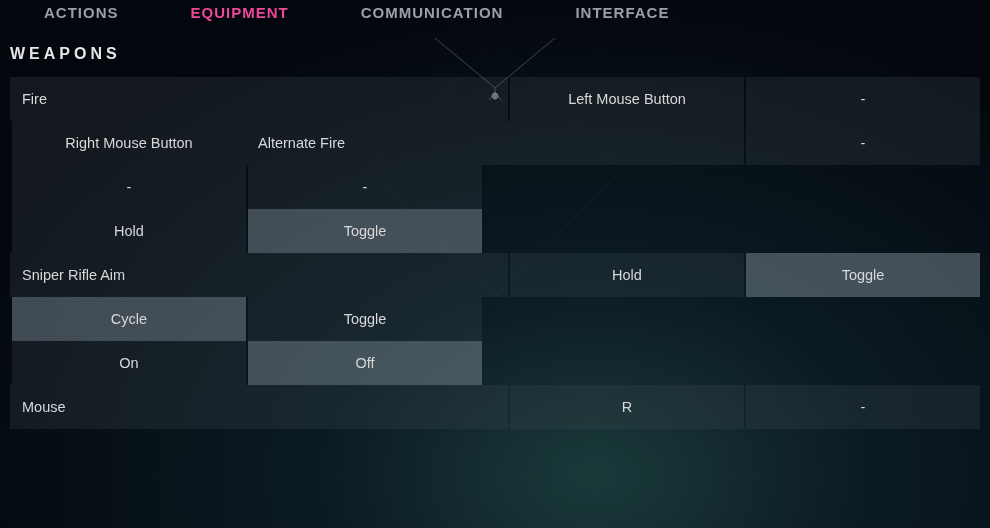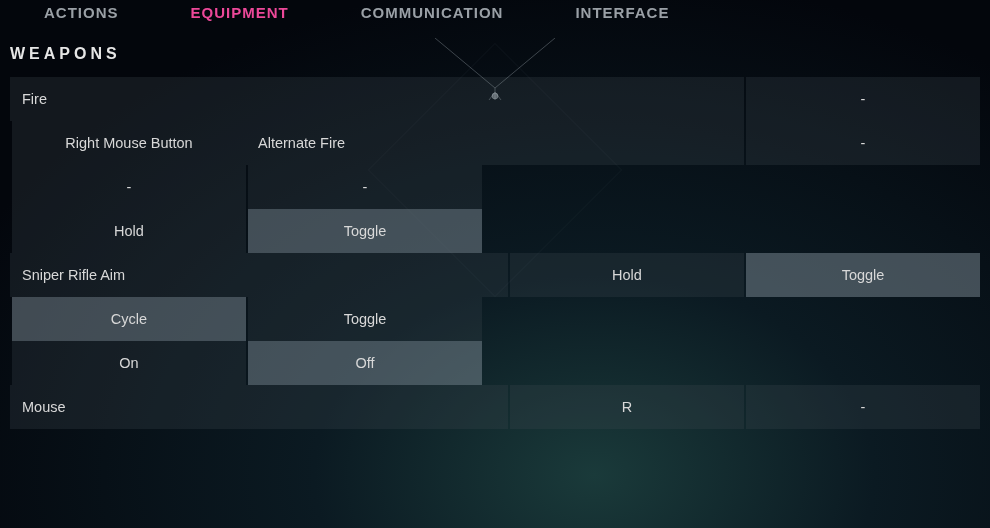--- a/index.html
+++ b/index.html
@@ -93,20 +93,21 @@
     <div class="tab active">EQUIPMENT</div>
     <div class="tab">COMMUNICATION</div>
     <div class="tab">INTERFACE</div>
   </div>
 
 <div class="section-title">WEAPONS</div>
 
 <div class="rows" id="rows">
     <div class="row">
       <div class="cell label">Fire</div>
+      <div class="cell opt">Left Mouse Button</div>
       <div class="cell opt none">-</div>
     </div>
     <div class="row">
       <div class="cell opt">Right Mouse Button</div>
       <div class="cell label">Alternate Fire</div>
       <div class="cell opt none">-</div>
     </div>
     <div class="row">
       <div class="cell opt none">-</div>
       <div class="cell opt none">-</div>

